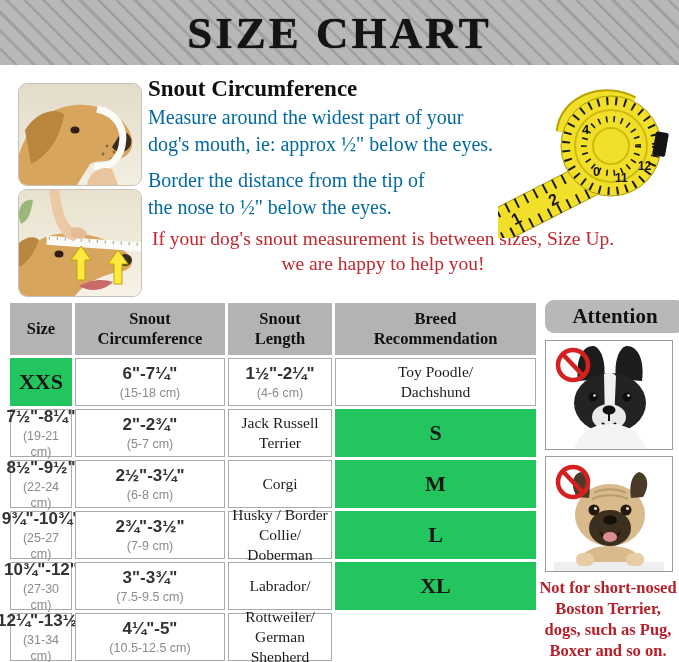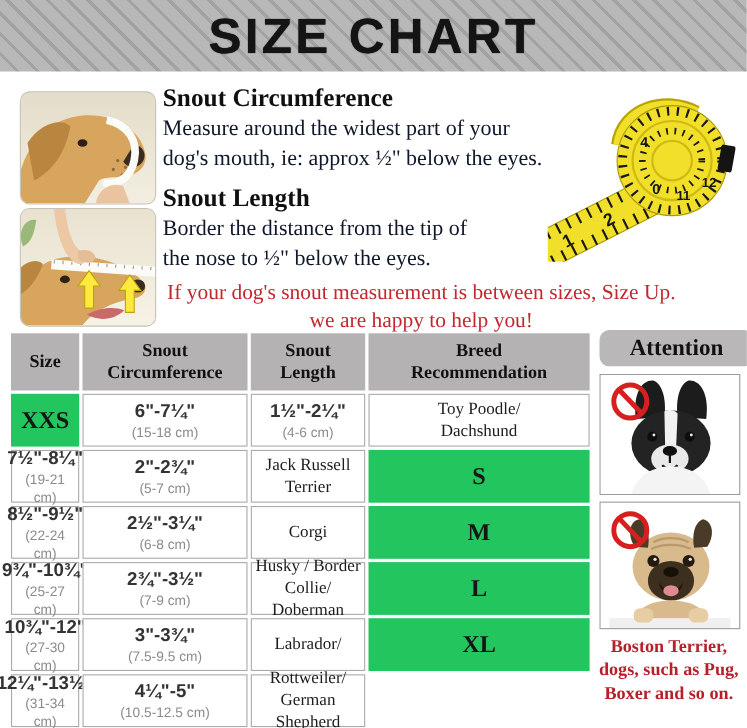--- a/index.html
+++ b/index.html
@@ -4,32 +4,32 @@
 <style>
   html,body{margin:0;padding:0;background:#fff;}
   .page{position:relative;width:679px;height:662px;background:#fff;overflow:hidden;
         font-family:"Liberation Serif",serif;color:#1a1a1a;}
 
   
   .banner{position:absolute;left:0;top:0;width:679px;height:65px;
     background:repeating-linear-gradient(45deg,#b9b8b8 0 10px,#a3a2a2 10px 13px);
     display:flex;align-items:center;justify-content:center;}
   .banner h1{margin:16px;font-size:45px;font-weight:bold;letter-spacing:3px;color:#141414;
-    font-family:Liberation Sans, sans-serif;text-shadow:0 0 1px #000;}
+    font-family:Liberation Serif, serif;text-shadow:0 0 1px #000;}
 
   
   .photo{position:absolute;left:18px;width:122px;border:1px solid #c6c2ba;border-radius:9px;
     overflow:hidden;background:#efe9dc;}
   .photo svg{display:block;}
   .photo1{top:83px;height:101px;}
   .photo2{top:189px;height:106px;}
 
   .guide-text{position:absolute;left:148px;top:76px;width:470px;}
   .guide-text h2{margin:0 0 2px 0;font-size:23px;font-weight:bold;color:#101010;}
-  .guide-text .body span{display:block;font-size:20px;line-height:27px;color:#0f172a;white-space:nowrap;}
+  .guide-text .body span{display:block;font-size:20px;line-height:27px;color:#0369a1;white-space:nowrap;}
   .guide-text .gap{height:9px;}
   .note{margin-top:5px;text-align:center;}
   .note span{display:block;font-size:19.5px;line-height:25px;color:#c1272d;white-space:nowrap;}
 
   .tape{position:absolute;left:498px;top:88px;width:181px;height:150px;}
   .tape text{font-family:"Liberation Sans",sans-serif;font-weight:bold;fill:#161616;}
 
   
   .size-table{position:absolute;left:10px;top:303px;width:562px;
     display:grid;grid-template-columns:62px 150px 104px 201px;
@@ -114,21 +114,20 @@
     </svg>
   </figure>
 
   <section class="guide-text">
     <h2>Snout Circumference</h2>
     <div class="body">
       <span>Measure around the widest part of your</span>
       <span>dog's mouth, ie: approx ½" below the eyes.</span>
     </div>
     <div class="gap"></div>
-    <h2>Snout Length</h2>
     <div class="body">
       <span>Border the distance from the tip of</span>
       <span>the nose to ½" below the eyes.</span>
     </div>
     <div class="note">
       <span>If your dog's snout measurement is between sizes, Size Up.</span>
       <span>we are happy to help you!</span>
     </div>
   </section>
 
@@ -308,19 +307,20 @@
         <rect x="30" y="96" width="18" height="13" rx="6" fill="#e6cda4"></rect>
         <rect x="80" y="96" width="18" height="13" rx="6" fill="#e6cda4"></rect>
         <g>
           <circle cx="27" cy="25" r="15" fill="none" stroke="#d61f1f" stroke-width="4.5"></circle>
           <line x1="17" y1="14.5" x2="37" y2="35.5" stroke="#d61f1f" stroke-width="4.5"></line>
         </g>
       </svg>
     </figure>
 
     <div class="attn-note">
+      <span>Not for short-nosed</span>
       <span>Boston Terrier,</span>
       <span>dogs, such as Pug,</span>
       <span>Boxer and so on.</span>
     </div>
   </aside>
 
 </div>
 
 </body></html>

